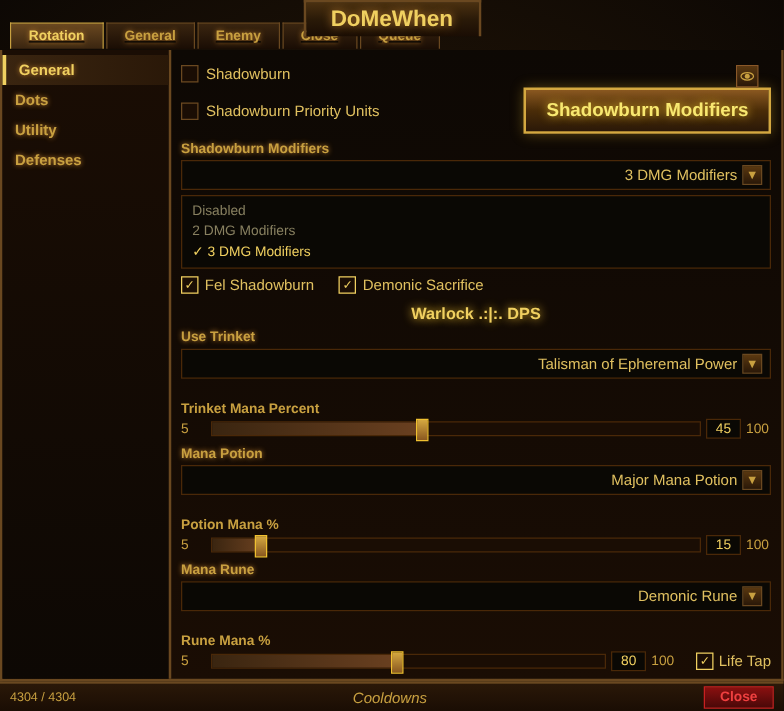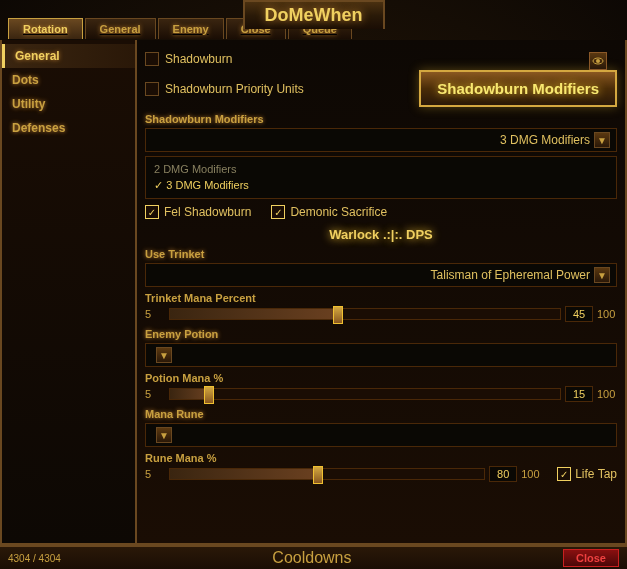--- a/index.html
+++ b/index.html
@@ -246,21 +246,21 @@
       font-weight: bold;
       text-shadow: 0 0 8px #f0c030;
       margin: 8px 0 6px 0;
     }
 
     
     .slider-label {
       color: #c8a040;
       font-size: 11px;
       font-weight: bold;
-      margin: 5px 0 2px 0;
+      margin: 18px 0 2px 0;
     }
 
     .slider-row {
       display: flex;
       align-items: center;
       gap: 4px;
       margin: 2px 0 5px 0;
     }
 
     .slider-min, .slider-max {
@@ -326,21 +326,22 @@
       border: 1px solid #c82020;
       color: #f04040;
       font-size: 11px;
       font-weight: bold;
       padding: 2px 12px;
       cursor: pointer;
     }
 
     .cooldowns-label {
       color: #c8a040;
-      font-size: 16px;
+      font-size: 12px;
+      font-style: italic;
     }
   </style>
 </head>
 <body>
 
 <div class="bg-overlay"></div>
 <div class="lion-bg"></div>
 
 <div class="main-window">
 
@@ -408,20 +409,23 @@
 
       <div class="section-header">Shadowburn Modifiers</div>
 
       <div class="dropdown-row">
         <span class="dropdown-value">3 DMG Modifiers</span>
         <div class="dropdown-arrow">▼</div>
       </div>
 
       <div class="listbox">
         <div class="listbox-item">
+          <span>Disabled</span>
+        </div>
+        <div class="listbox-item">
           <span>2 DMG Modifiers</span>
         </div>
         <div class="listbox-item checked selected" style="color:#f0d060;">
           <span>3 DMG Modifiers</span>
         </div>
       </div>
 
       <div class="inline-check-row">
         <div style="display:flex;align-items:center;gap:5px;">
           <div class="checkbox-box" style="border-color:#f0d060;">
@@ -449,38 +453,40 @@
       <div class="slider-row">
         <span class="slider-min">5</span>
         <div class="slider-track" style="position:relative;">
           <div class="slider-fill" style="width:43%;"></div>
           <div class="slider-thumb" style="left:43%;"></div>
         </div>
         <div class="slider-value-box">45</div>
         <span class="slider-max">100</span>
       </div>
 
-      <div class="section-header">Enemy Potion</div>
+      <div class="section-header">Mana Potion</div>
       <div class="dropdown-row">
+        <span class="dropdown-value">Major Mana Potion</span>
         <div class="dropdown-arrow">▼</div>
       </div>
 
       <div class="slider-label">Potion Mana %</div>
       <div class="slider-row">
         <span class="slider-min">5</span>
         <div class="slider-track" style="position:relative;">
           <div class="slider-fill" style="width:10%;"></div>
           <div class="slider-thumb" style="left:10%;"></div>
         </div>
         <div class="slider-value-box">15</div>
         <span class="slider-max">100</span>
       </div>
 
       <div class="section-header">Mana Rune</div>
       <div class="dropdown-row">
+        <span class="dropdown-value">Demonic Rune</span>
         <div class="dropdown-arrow">▼</div>
       </div>
 
       <div class="slider-label">Rune Mana %</div>
       <div class="slider-row">
         <span class="slider-min">5</span>
         <div class="slider-track" style="position:relative;">
           <div class="slider-fill" style="width:47%;"></div>
           <div class="slider-thumb" style="left:47%;"></div>
         </div>

